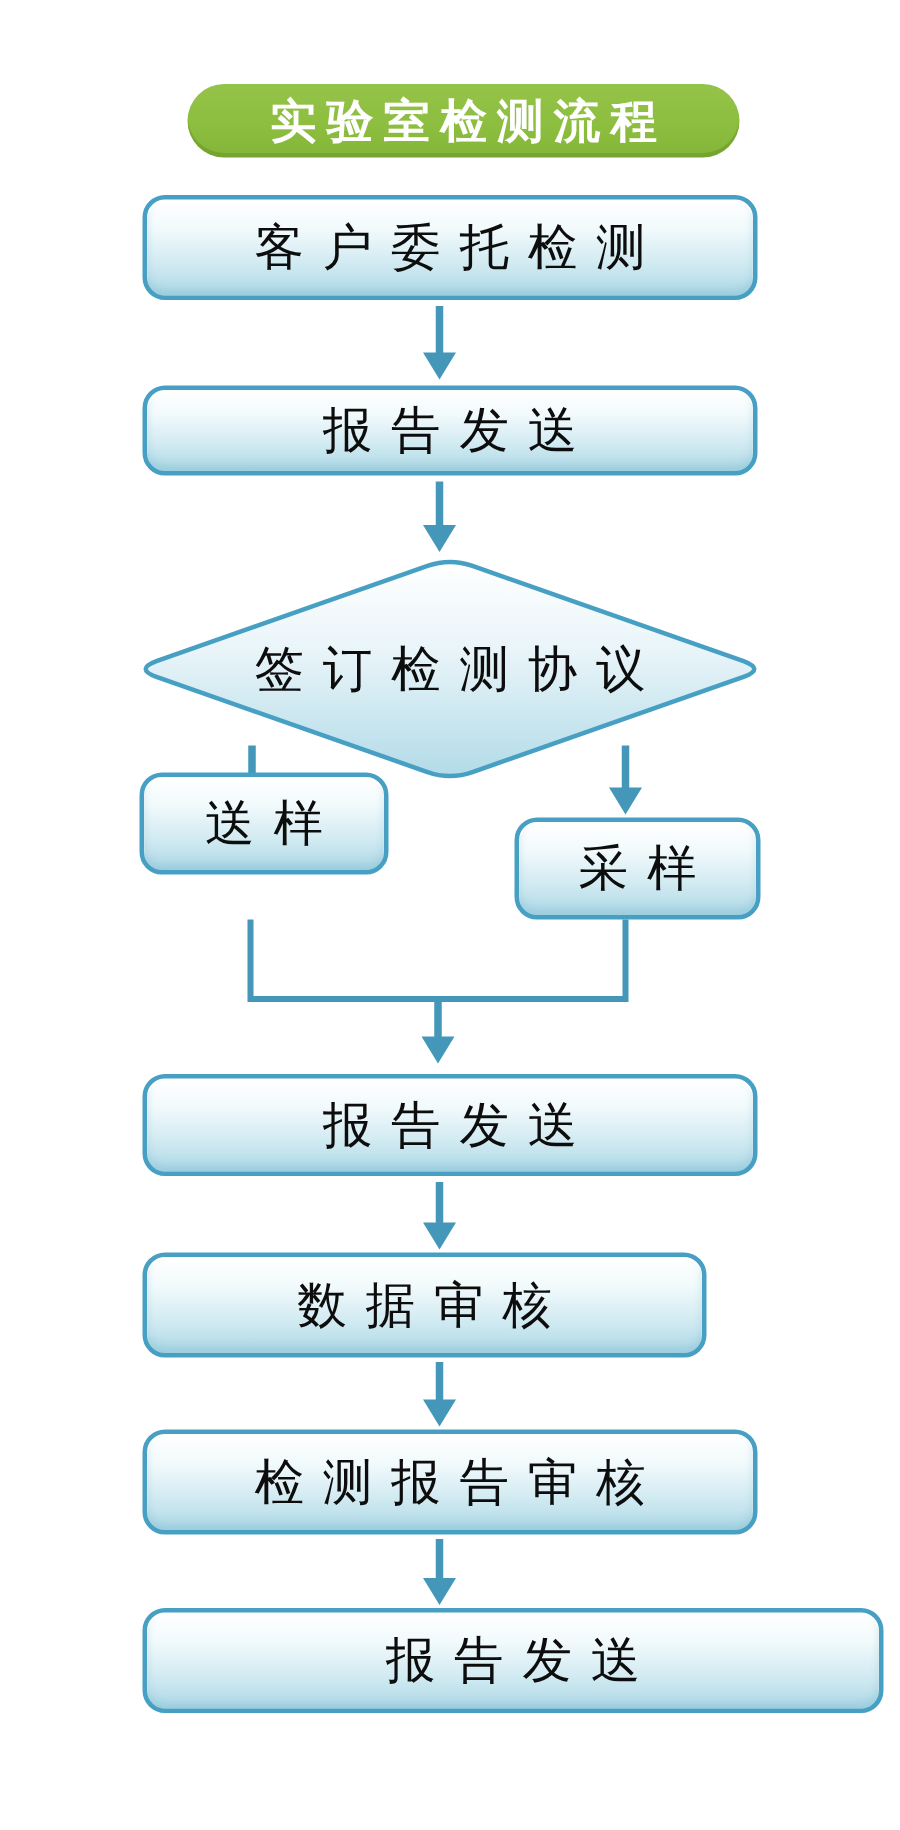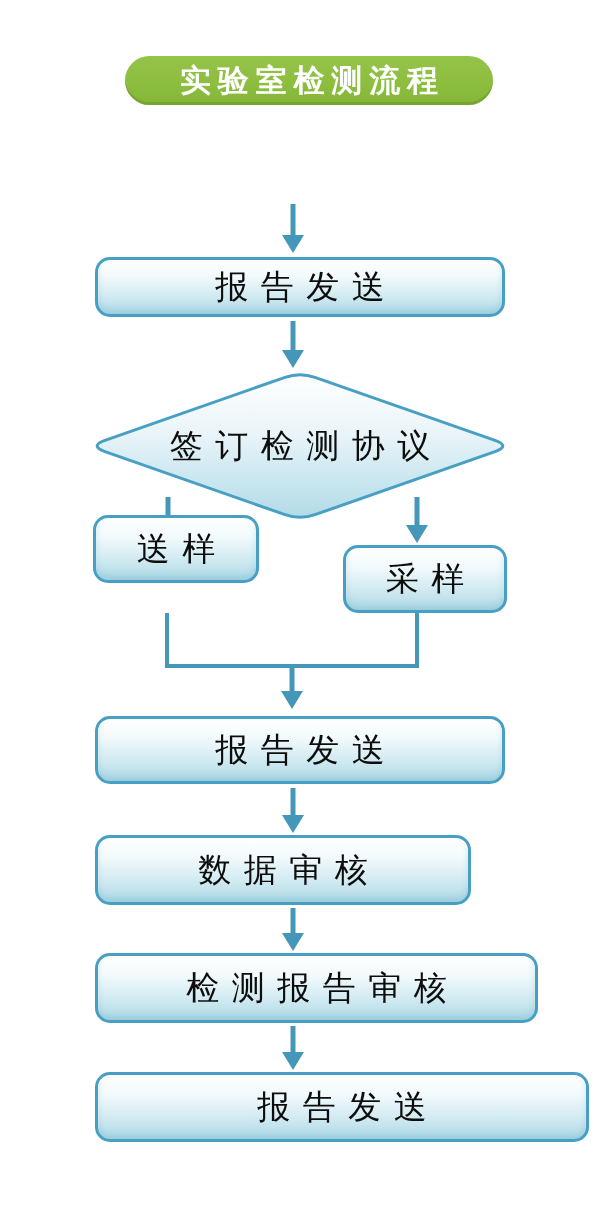--- a/index.html
+++ b/index.html
@@ -61,21 +61,21 @@
     letter-spacing: 0.38em;
     margin-right: -0.38em;
     white-space: nowrap;
   }
   .n-box1 { left: 95px;  top: 130px;  width: 410px; height: 70px; }
   .n-box2 { left: 95px;  top: 257px;  width: 410px; height: 60px; }
   .n-left  { left: 93px;  top: 515px;  width: 166px; height: 68px; }
   .n-right { left: 343px; top: 545px;  width: 164px; height: 68px; }
   .n-box6 { left: 95px;  top: 716px;  width: 410px; height: 68px; }
   .n-box7 { left: 95px;  top: 835px;  width: 376px; height: 70px; }
-  .n-box8 { left: 95px;  top: 953px;  width: 443px; height: 70px; }
+  .n-box8 { left: 95px;  top: 953px;  width: 410px; height: 70px; }
   .n-box9 { left: 95px;  top: 1072px; width: 494px; height: 70px; }
   .diamond-label {
     position: absolute;
     left: 90px; top: 372px;
     width: 420px; height: 148px;
     display: flex;
     align-items: center;
     justify-content: center;
   }
 </style>
@@ -134,20 +134,23 @@
     <g fill="#4597b9" stroke="#4597b9">
       <line x1="293" y1="1026" x2="293" y2="1053" stroke-width="5"></line>
       <polygon points="293,1070 282,1052 304,1052" stroke="none"></polygon>
     </g>
   </svg>
 
   <div class="title-pill">
     <span>实验室检测流程</span>
   </div>
 
+  <div class="node n-box1">
+    <span>客户委托检测</span>
+  </div>
 
   <div class="node n-box2">
     <span>报告发送</span>
   </div>
 
   <div class="diamond-label">
     <span>签订检测协议</span>
   </div>
 
   <div class="node n-left">

